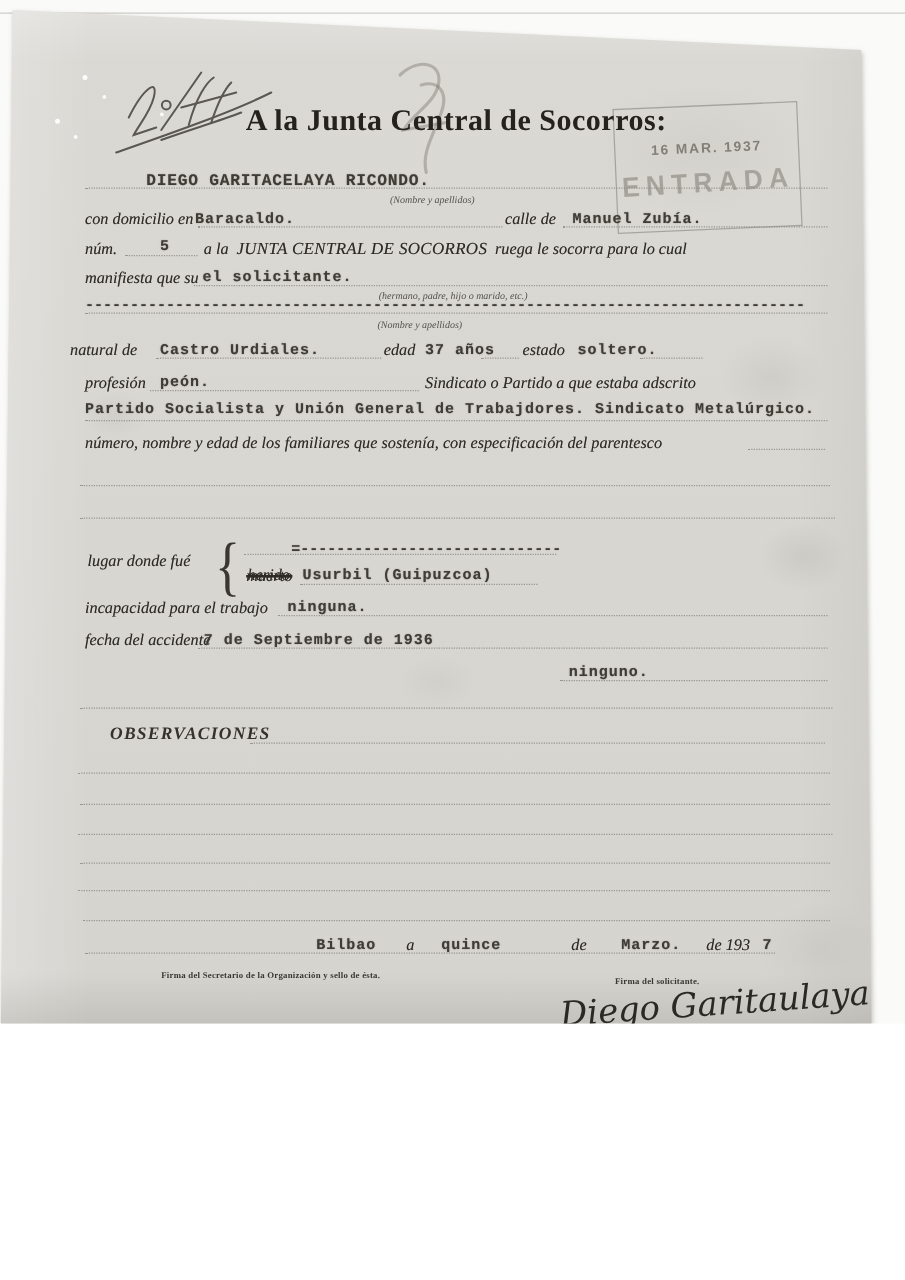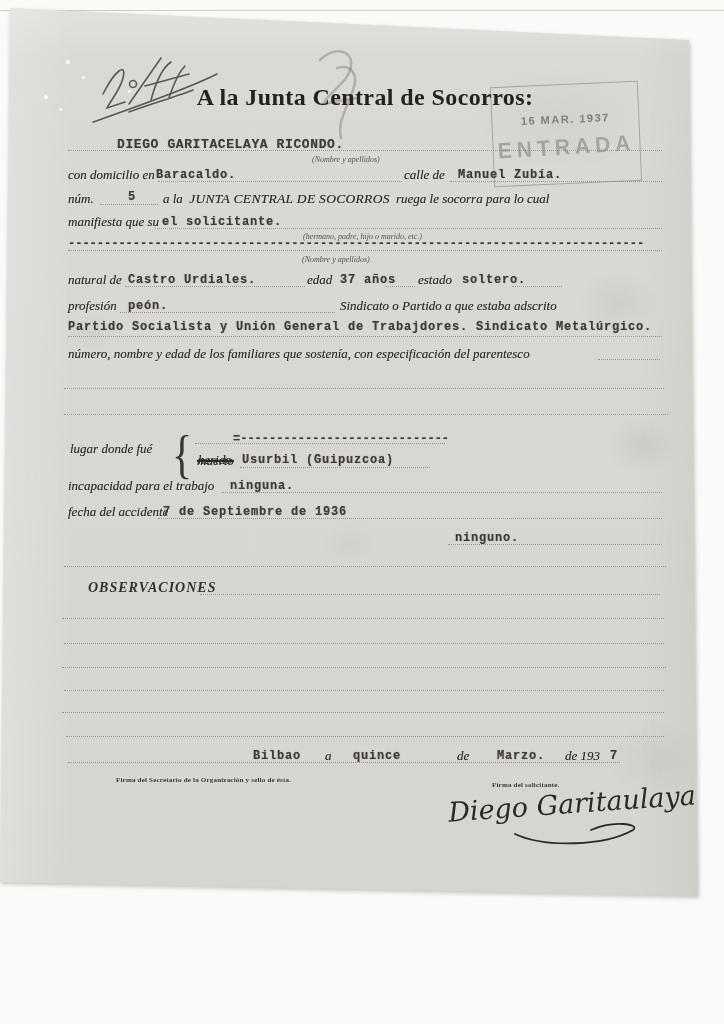--- a/index.html
+++ b/index.html
@@ -1,18 +1,18 @@
 <!DOCTYPE html>
 <html><head>
 <meta charset="utf-8">
 <style>
   * { margin:0; padding:0; box-sizing:border-box; }
   html,body { background:#ffffff; }
   #canvas {
-    position:relative; width:724px; height:1024px;
+    position:relative; width:724px; height:819px;
     background:#fafaf8; overflow:hidden;
     font-family:"Liberation Serif", serif;
   }
   #scan-top-line { position:absolute; left:0; top:10px; width:724px; height:1px; background:#cfcdc8; }
   #paper-wrap { position:absolute; inset:0; filter:drop-shadow(1px 2px 2px rgba(60,55,45,0.28)); }
   #paper {
     position:absolute; inset:0;
     clip-path:polygon(10px 8px, 689px 40px, 698px 896px, 0px 882px);
     background:
       radial-gradient(60px 45px at 618px 302px, rgba(125,118,104,0.10), transparent 70%),
@@ -118,21 +118,21 @@
 
     <div class="lbl" style="left:68px;top:214px;">manifiesta que su</div>
     <div class="typ" style="left:162px;top:215px;">el solicitante.</div>
     <div class="dot" style="left:155px;top:228px;width:507px;"></div>
     <div class="cap" style="left:303px;top:232px;">(hermano, padre, hijo o marido, etc.)</div>
 
     <div class="typ dashes" style="left:68px;top:237px;">--------------------------------------------------------------------------------</div>
     <div class="dot" style="left:68px;top:250px;width:594px;"></div>
     <div class="cap" style="left:302px;top:255px;">(Nombre y apellidos)</div>
 
-    <div class="lbl" style="left:68px;top:272px;">natural de</div>
+    <div class="lbl" style="left:56px;top:272px;">natural de</div>
     <div class="typ" style="left:128px;top:273px;">Castro Urdiales.</div>
     <div class="dot" style="left:125px;top:286px;width:180px;"></div>
     <div class="lbl" style="left:307px;top:272px;">edad</div>
     <div class="typ" style="left:340px;top:273px;">37 años</div>
     <div class="dot" style="left:385px;top:286px;width:30px;"></div>
     <div class="lbl" style="left:418px;top:272px;">estado</div>
     <div class="typ" style="left:462px;top:273px;">soltero.</div>
     <div class="dot" style="left:512px;top:286px;width:50px;"></div>
 
     <div class="lbl" style="left:68px;top:298px;">profesión</div>
@@ -180,21 +180,21 @@
 
     <div class="dot" style="left:68px;top:762px;width:552px;"></div>
     <div class="typ" style="left:253px;top:749px;">Bilbao</div>
     <div class="lbl" style="left:325px;top:748px;">a</div>
     <div class="typ" style="left:353px;top:749px;">quince</div>
     <div class="lbl" style="left:457px;top:748px;">de</div>
     <div class="typ" style="left:497px;top:749px;">Marzo.</div>
     <div class="lbl" style="left:565px;top:748px;">de 193</div>
     <div class="typ" style="left:610px;top:749px;">7</div>
 
-    <div class="sm" style="left:100px;top:776px;padding-left:16px;">Firma del Secretario de la Organización y sello de ésta.</div>
+    <div class="sm" style="left:113px;top:776px;padding-left:16px;">Firma del Secretario de la Organización y sello de ésta.</div>
     <div class="sm" style="left:492px;top:781px;">Firma del solicitante.</div>
     <div class="sig">Diego Garitaulaya</div>
     <svg class="mark" style="left:505px;top:818px;" width="145" height="32" viewBox="0 0 145 32">
       <path d="M10 16 C 40 30, 100 28, 128 12 C 136 6, 108 2, 86 12" fill="none" stroke="#2b2924" stroke-width="1.8" stroke-linecap="round"></path>
     </svg>
 
   </div>
   </div>
 </div>
 

